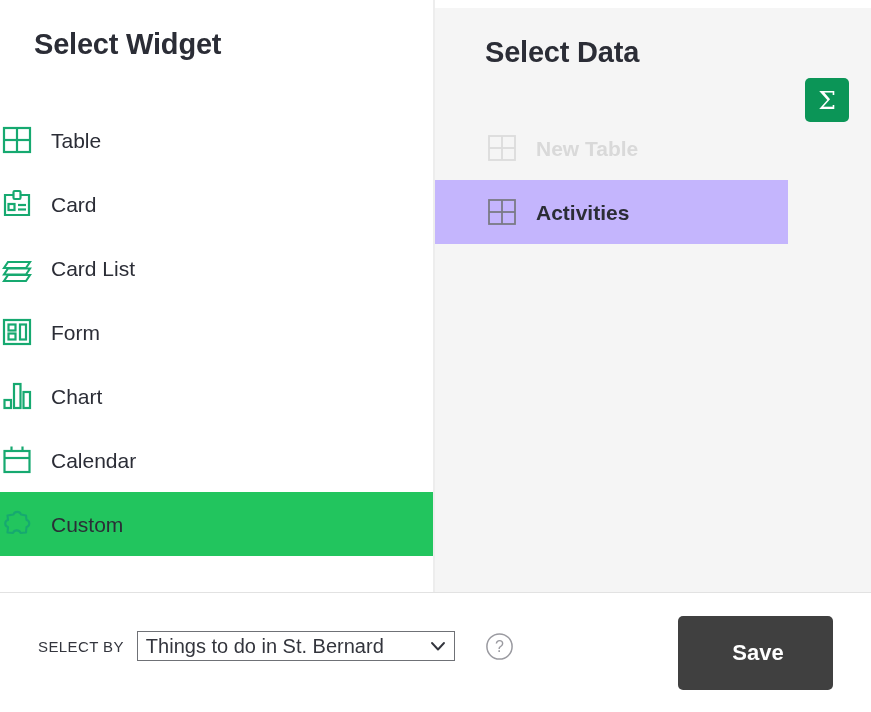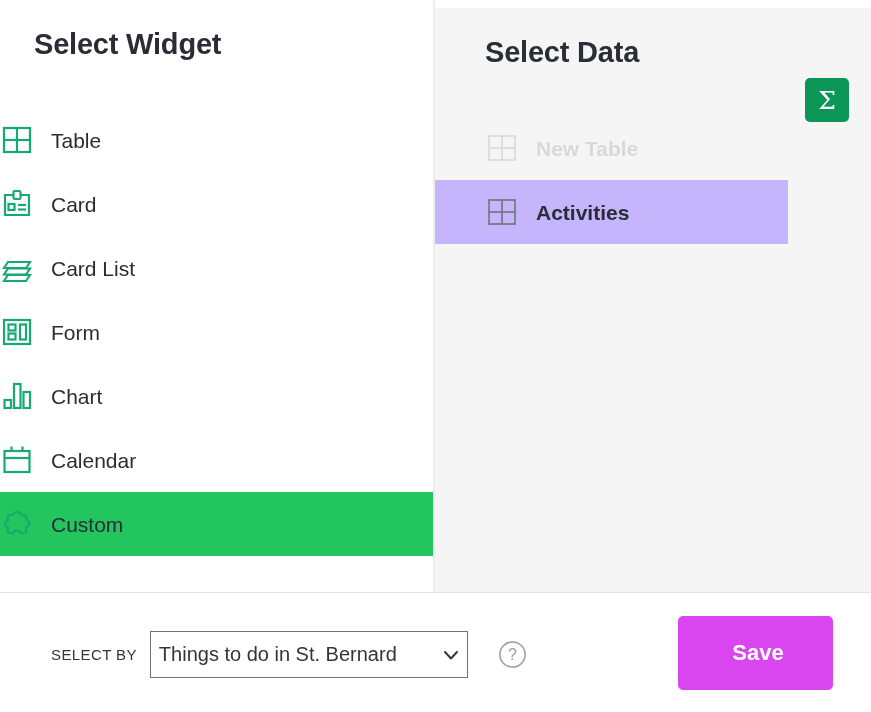--- a/index.html
+++ b/index.html
@@ -148,33 +148,33 @@
     position: absolute;
     left: 0;
     right: 0;
     top: 38px;
     display: flex;
     align-items: center;
   }
   .footer-left {
     display: flex;
     align-items: center;
-    padding-left: 51px;
+    padding-left: 38px;
     gap: 13px;
   }
   .footer-label {
     font-size: 15px;
     letter-spacing: 0.4px;
     color: #33353d;
     text-transform: uppercase;
   }
 
   #select-by-dropdown {
     width: 318px;
-    height: 47px;
+    height: 30px;
     border: 1px solid #6f7176;
     background: #ffffff;
     display: flex;
     align-items: center;
     box-sizing: border-box;
     padding: 0 6px 0 8px;
     cursor: pointer;
     overflow: hidden;
   }
   #select-by-dropdown .sel-value {
@@ -199,21 +199,21 @@
     flex: 0 0 29px;
     cursor: pointer;
   }
 
   #save-button {
     position: absolute;
     right: 38px;
     top: 23px;
     width: 155px;
     height: 74px;
-    background: #d946ef;
+    background: #404040;
     border: none;
     border-radius: 5px;
     color: #ffffff;
     font-size: 22px;
     font-weight: bold;
     cursor: pointer;
     font-family: "Liberation Sans", sans-serif;
     padding-left: 11px;
   }
 </style>

